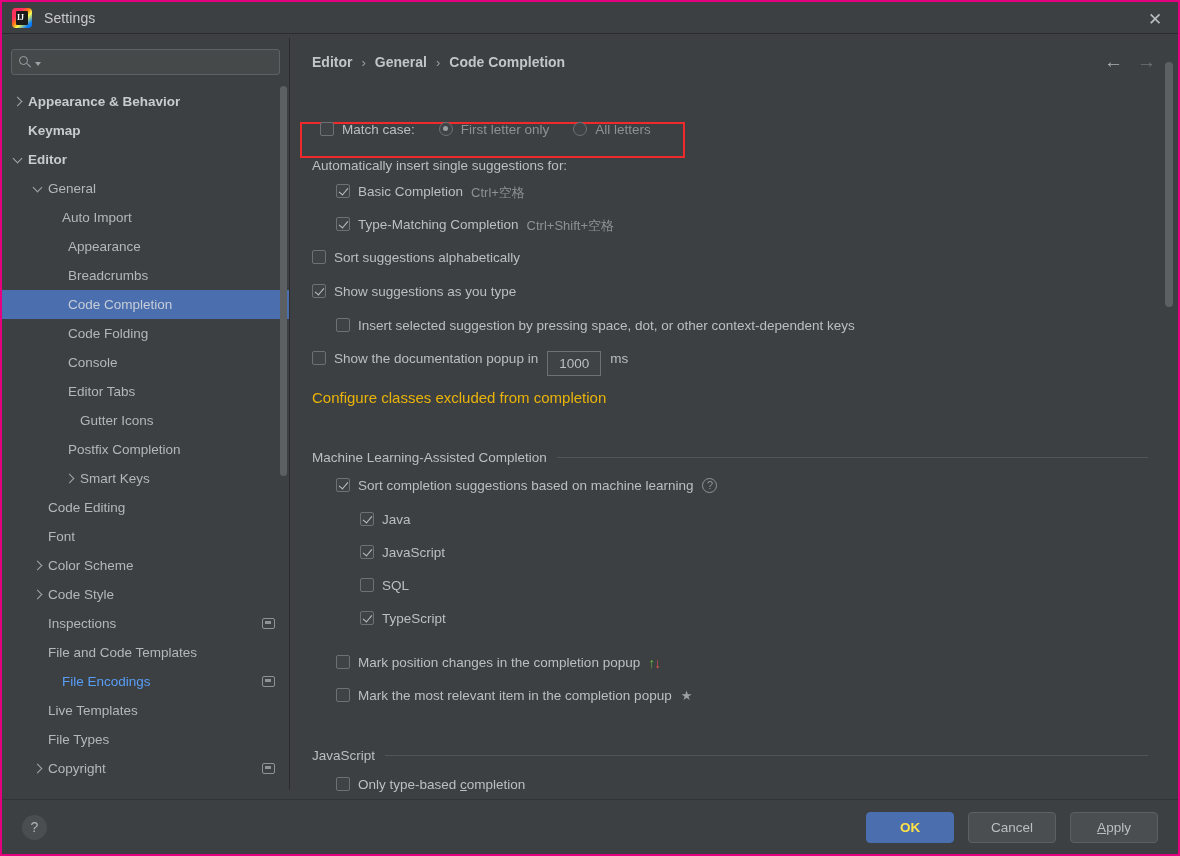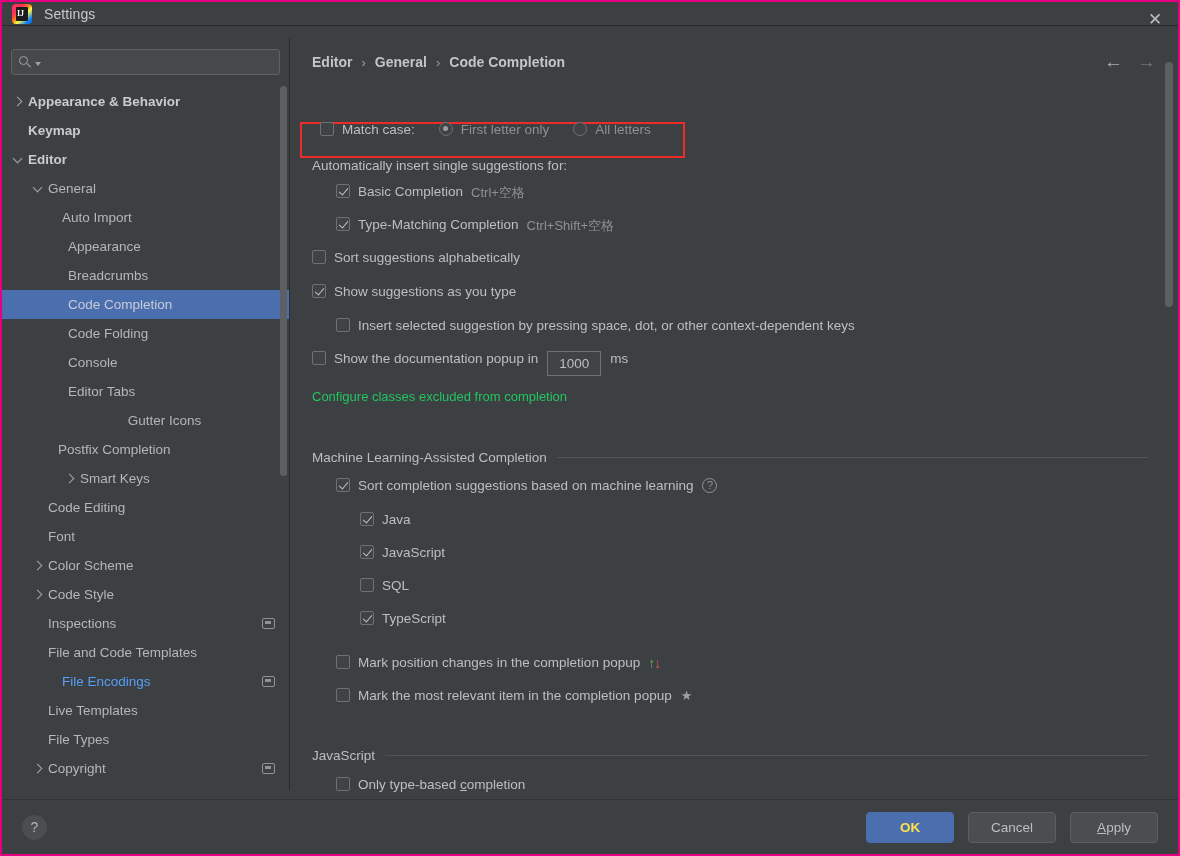--- a/index.html
+++ b/index.html
@@ -12,21 +12,21 @@
   .window {
     position: relative;
     width: 1180px; height: 856px;
     background: #3c4043;
     border: 2px solid #e4007f;
     overflow: hidden;
   }
 
   
   .titlebar {
-    position: absolute; left: 0; top: 0; width: 100%; height: 24px;
+    position: absolute; left: 0; top: 0; width: 100%; height: 32px;
     background: #3c4043;
     border-bottom: 1px solid #2b2b2b;
     display: flex; align-items: center;
   }
   .app-logo {
     width: 20px; height: 20px; margin-left: 10px; margin-right: 12px;
     border-radius: 4px; position: relative; overflow: hidden;
     background:
       linear-gradient(135deg, #fe315d 0%, #fe315d 30%, #f97a12 45%, #fcf84a 60%, #087cfa 85%);
     flex: 0 0 auto;
@@ -168,21 +168,21 @@
     position: absolute; left: 9px; top: 40px; width: 385px; height: 36px;
     border: 2px solid #ee2a2a; pointer-events: none;
   }
 
   .section-head {
     display: flex; align-items: center; gap: 10px;
     color: #bcbfc1; font-size: 13.5px;
   }
   .section-head .rule { flex: 1; height: 1px; background: #515557; }
 
-  .link { color: #22c55e; font-size: 13px; }
+  .link { color: #eab308; font-size: 15px; }
 
   .spinner {
     width: 54px; height: 25px; border: 1px solid #6d7174; background: #3f4346;
     color: #bcbfc1; font-size: 13.5px; display: flex; align-items: center;
     justify-content: center; margin: 0 9px; font-family: inherit;
   }
 
   .helpmark {
     width: 15px; height: 15px; border: 1.4px solid #909496; border-radius: 50%;
     color: #909496; font-size: 11px; line-height: 12px; text-align: center;
@@ -278,25 +278,25 @@
           <span class="tree-label">Code Folding</span>
         </div>
         <div class="tree-row" style="padding-left: 50px;">
           <span class="arrow"></span>
           <span class="tree-label">Console</span>
         </div>
         <div class="tree-row" style="padding-left: 50px;">
           <span class="arrow"></span>
           <span class="tree-label">Editor Tabs</span>
         </div>
-        <div class="tree-row" style="padding-left: 36px; text-align: center;">
+        <div class="tree-row" style="padding-left: 62px;">
           <span class="arrow"></span>
           <span class="tree-label">Gutter Icons</span>
         </div>
-        <div class="tree-row" style="padding-left: 40px;">
+        <div class="tree-row" style="padding-left: 50px;">
           <span class="arrow"></span>
           <span class="tree-label">Postfix Completion</span>
         </div>
         <div class="tree-row" style="padding-left: 50px; margin-left: 12px;">
           <span class="arrow right"></span>
           <span class="tree-label">Smart Keys</span>
         </div>
         <div class="tree-row" style="padding-left: 30px;">
           <span class="arrow"></span>
           <span class="tree-label">Code Editing</span>

